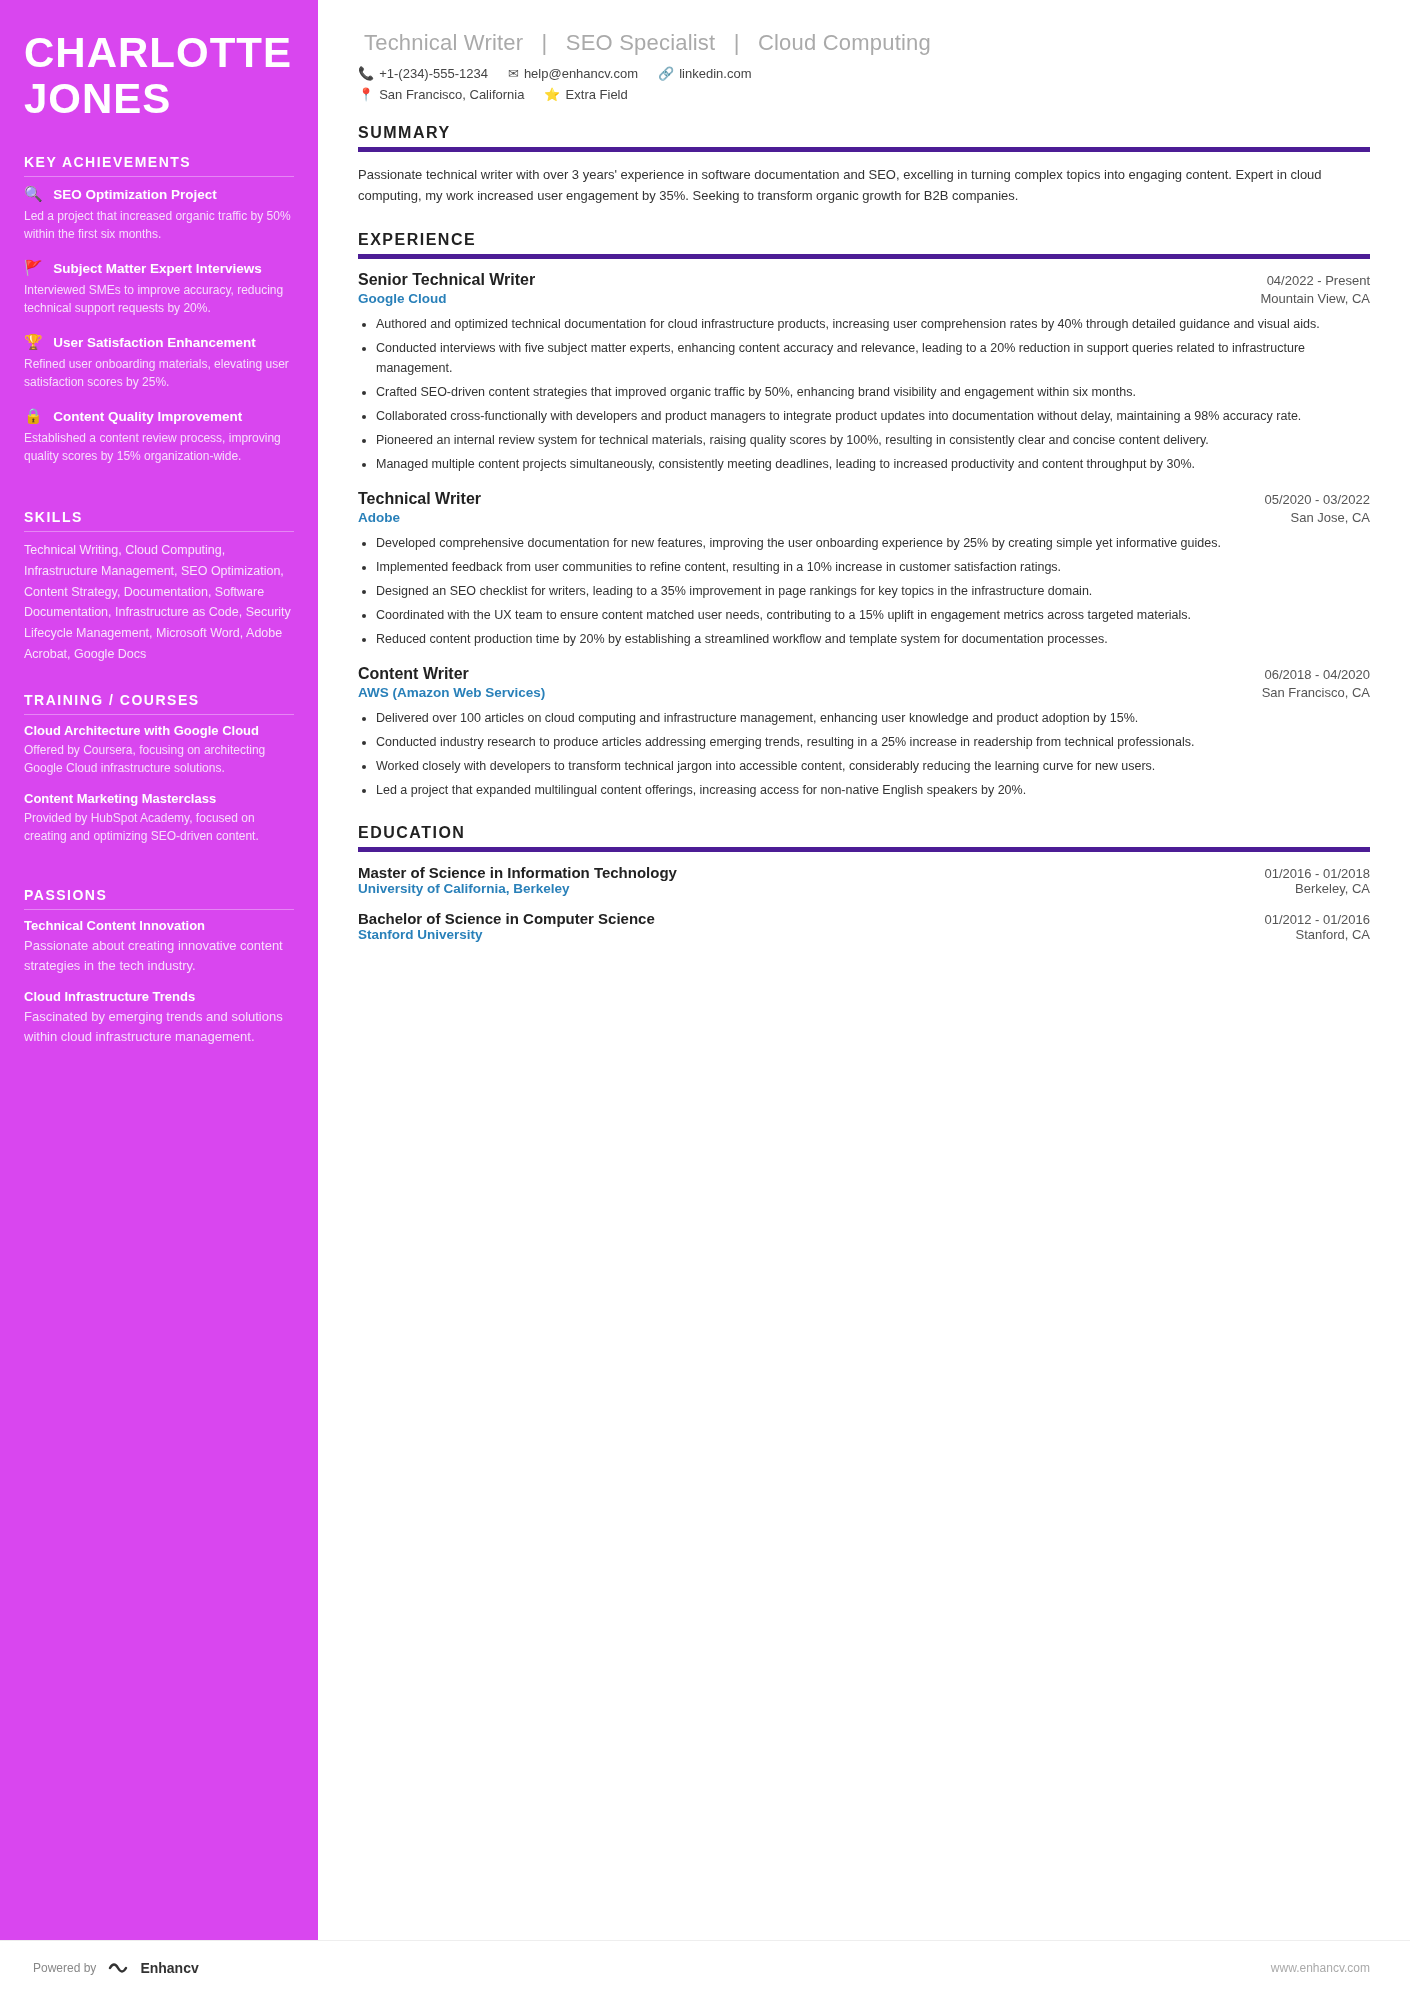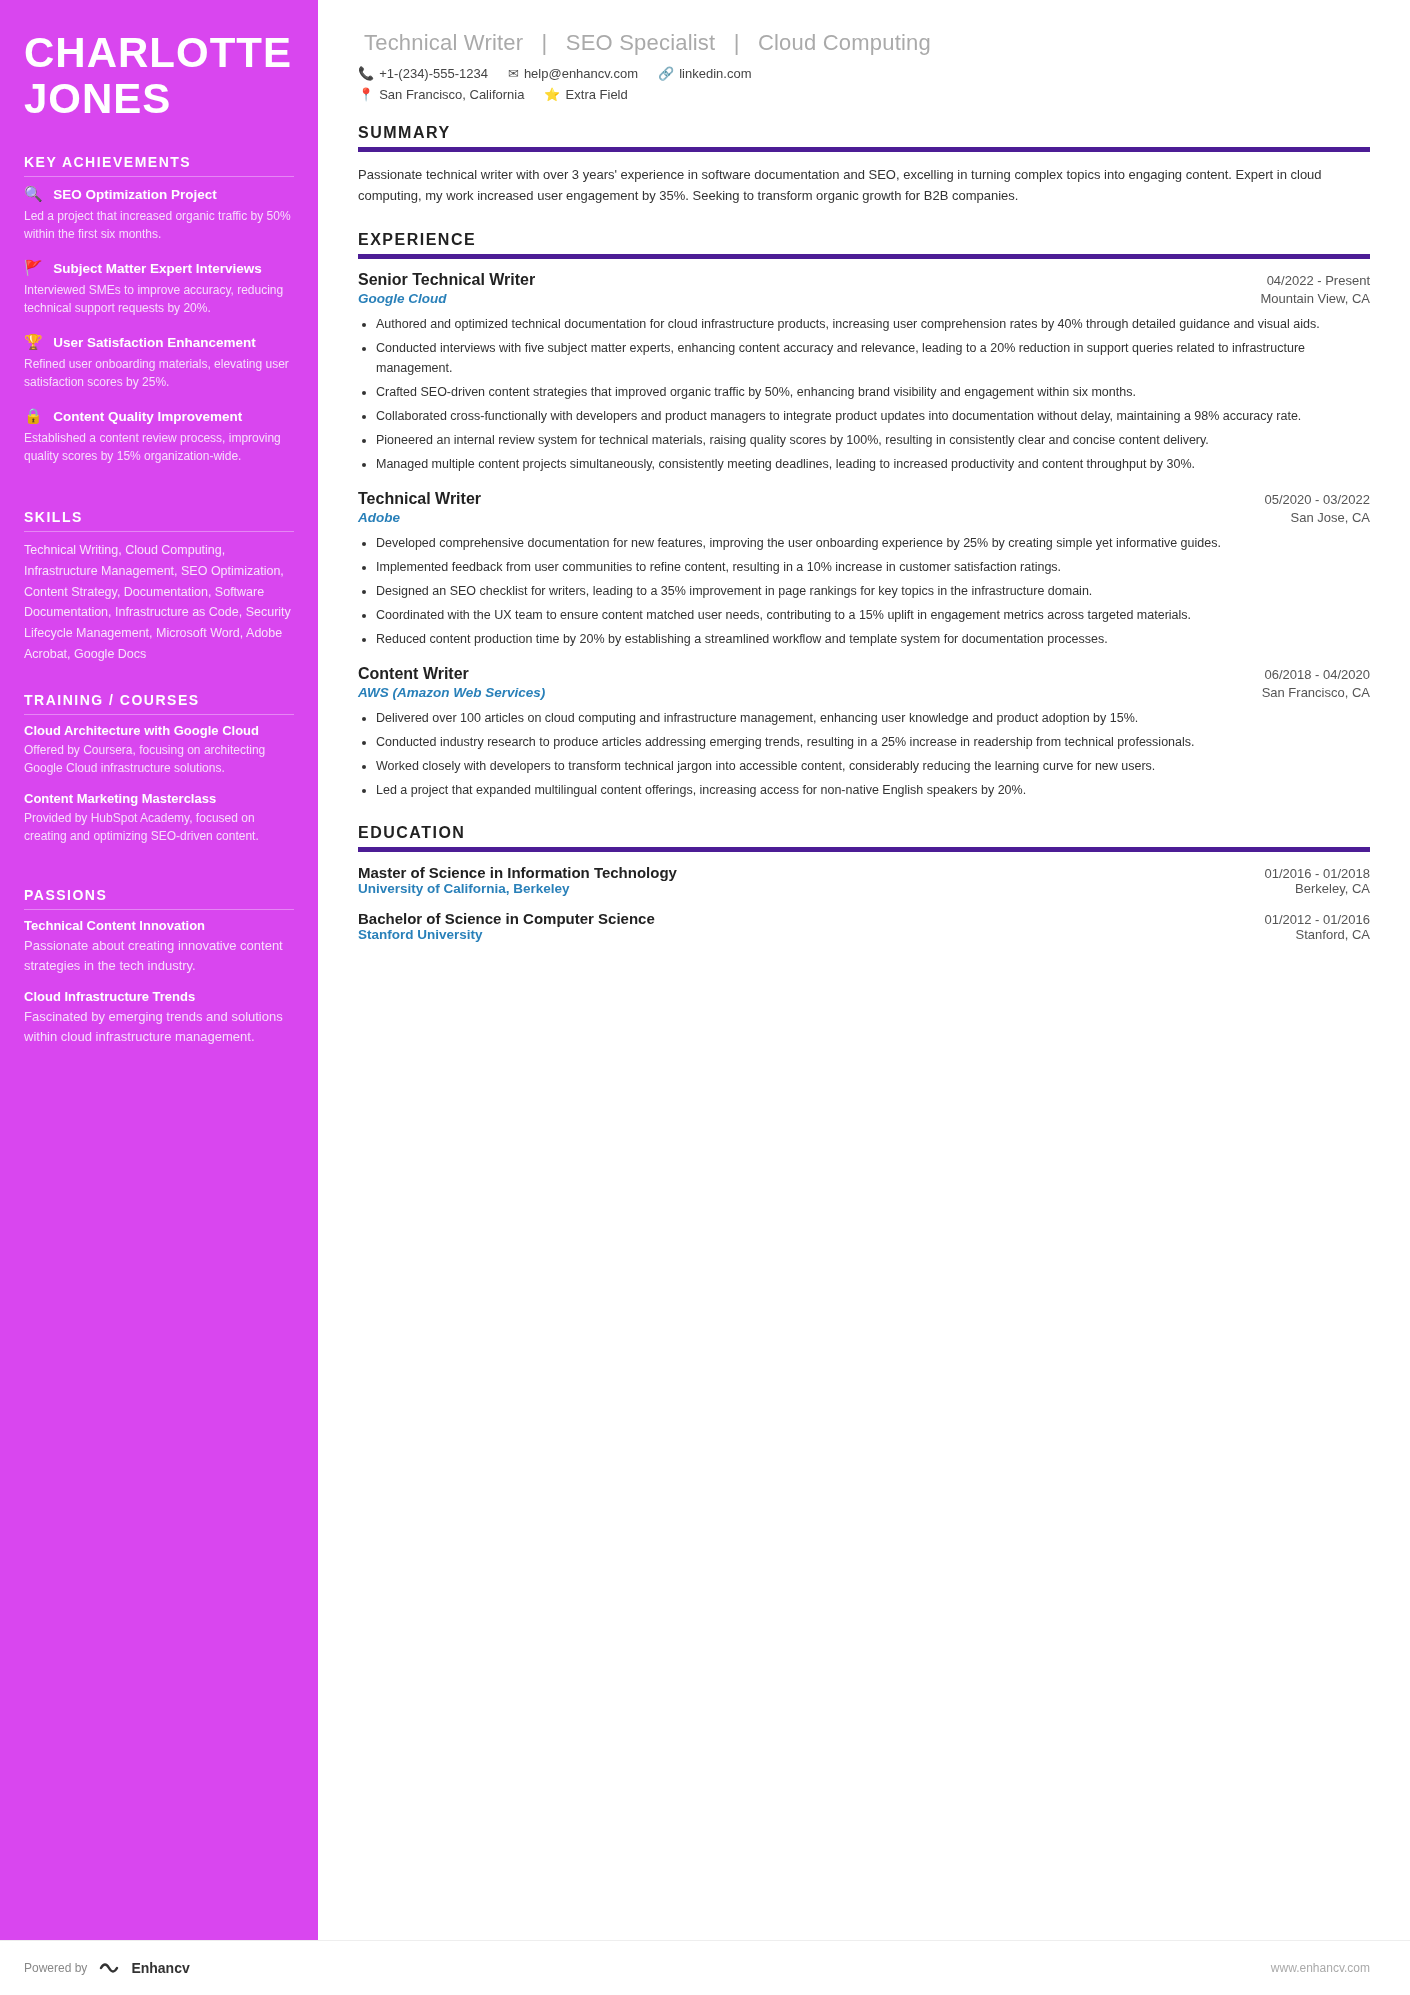--- a/index.html
+++ b/index.html
@@ -186,21 +186,20 @@
     .job-subheader {
       display: flex;
       justify-content: space-between;
       align-items: baseline;
       margin-bottom: 8px;
     }
     .job-company {
       font-size: 13.5px;
       font-weight: 600;
       color: #2980b9;
-      font-style: italic;
     }
     .job-location {
       font-size: 13px;
       color: #555;
     }
     .job-bullets {
       padding-left: 18px;
       margin-bottom: 16px;
     }
     .job-bullets li {
@@ -249,20 +248,21 @@
       justify-content: space-between;
       padding: 0 40px 0 24px;
       border-top: 1px solid #eee;
     }
     .footer-left {
       display: flex;
       align-items: center;
       gap: 8px;
       font-size: 12px;
       color: #888;
+      margin-left: 9px;
     }
     .footer-logo {
       font-size: 14px;
       font-weight: 700;
       color: #333;
     }
     .footer-right {
       font-size: 12px;
       color: #aaa;
     }

